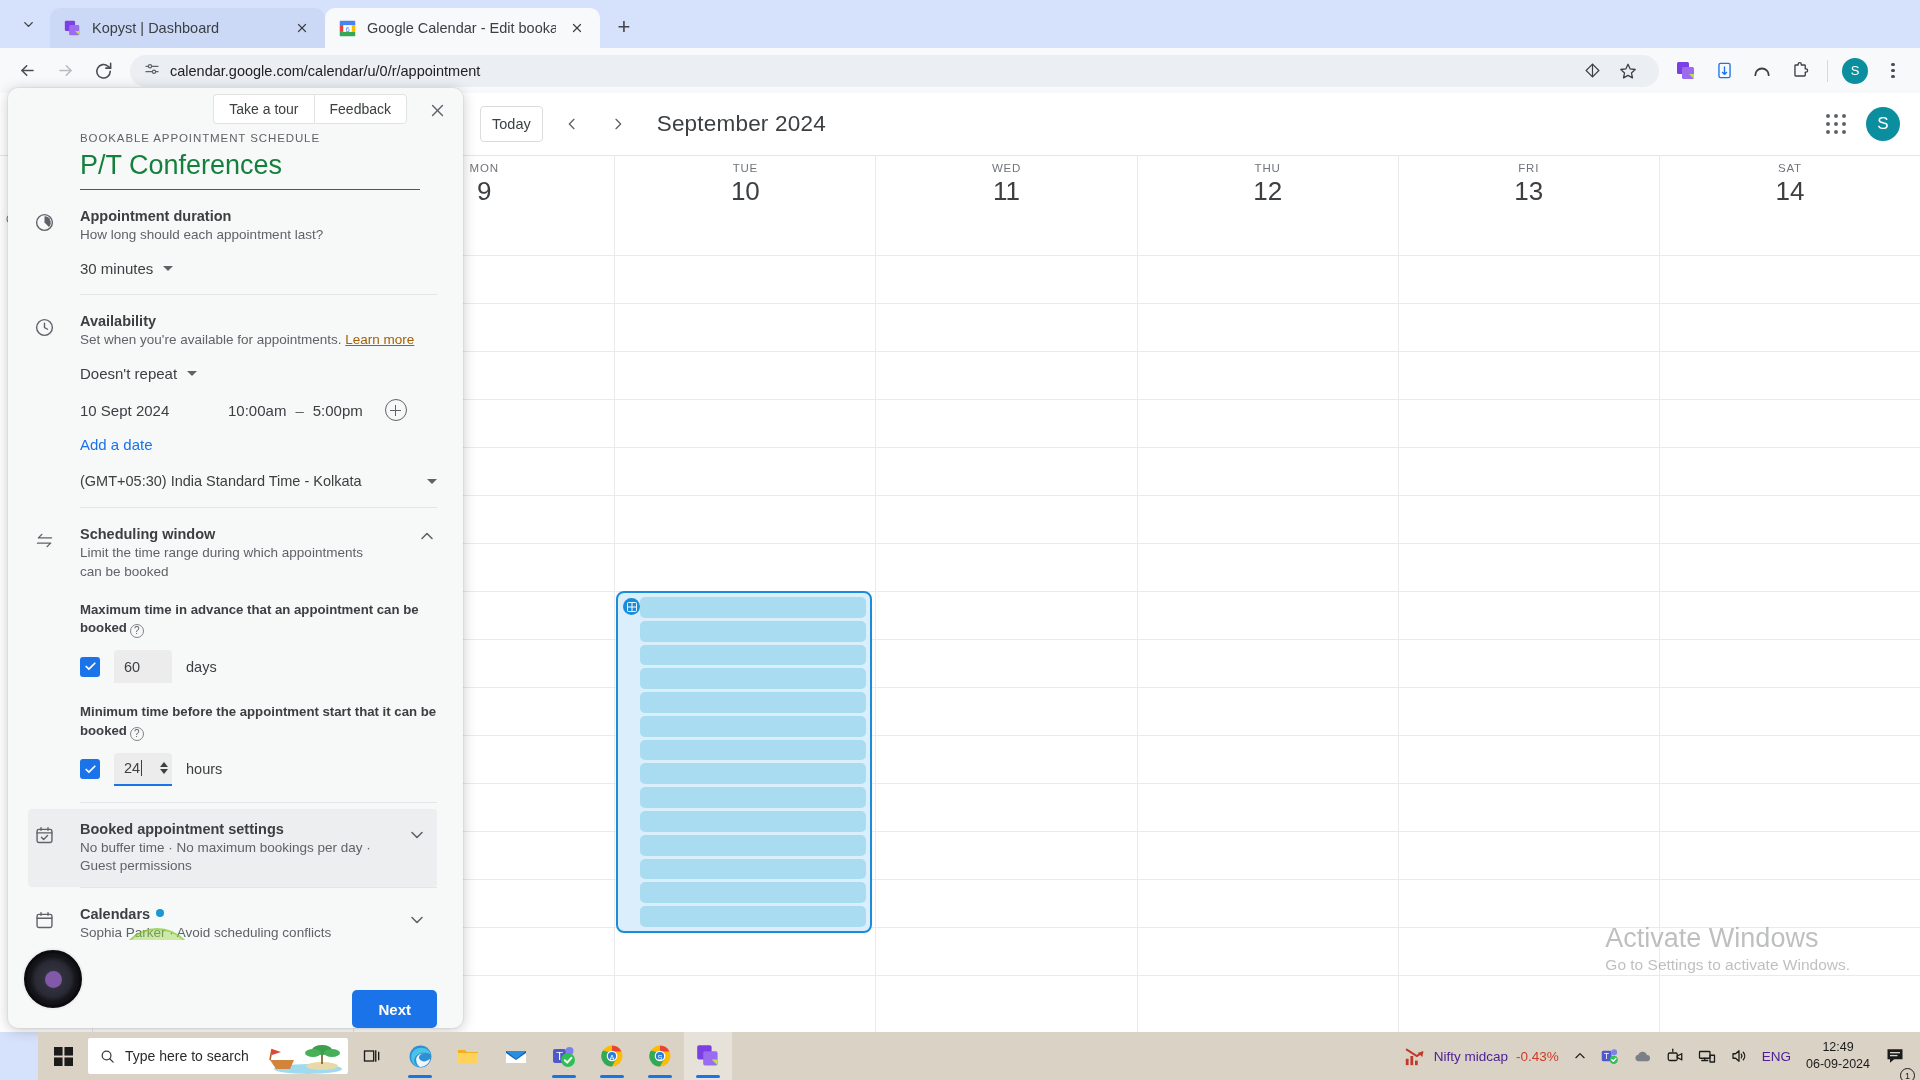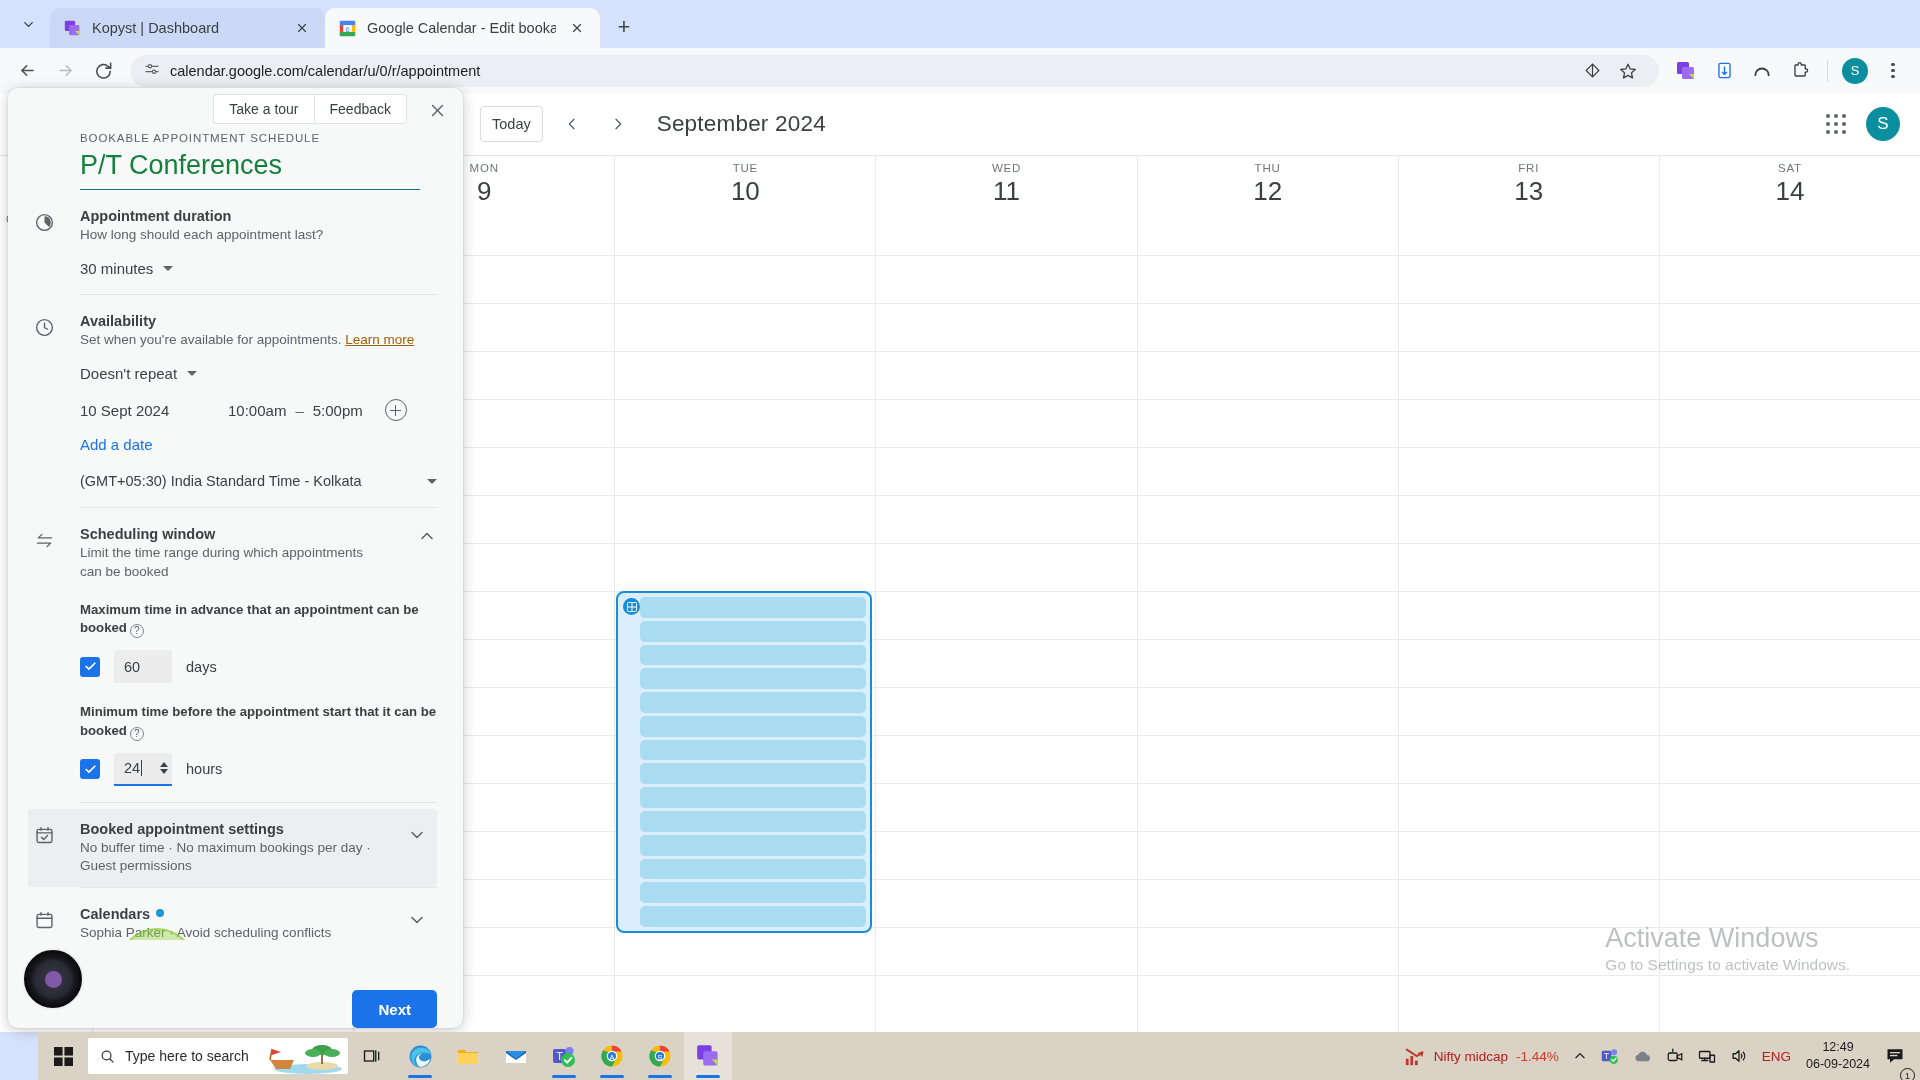--- a/index.html
+++ b/index.html
@@ -329,21 +329,21 @@
     width: 48px;height:48px;display:flex;align-items:center;justify-content:center;
     cursor:pointer; position:relative;
   }
   .tb-icon.running::after{
     content:"";position:absolute;bottom:2px;left:12px;right:12px;height:3px;
     background:#1a73e8;border-radius:2px;
   }
   .tb-icon.activewin { background: rgba(255,255,255,.35); }
   .tray { margin-left:auto; display:flex;align-items:center;gap:0; padding-right: 8px;}
   .tray-item { height:48px;display:flex;align-items:center;padding:0 7px;cursor:pointer;}
-  .tray-txt { font-size: 13.5px; color:#b91c1c;}
+  .tray-txt { font-size: 13.5px; color:#4c1d95;}
   .tray-red { font-size: 13.5px; color:#d03a2a; margin-left: 8px;}
   .clock { font-size: 12.5px;color:#1b1b1b;text-align:center;line-height:1.35;padding:0 8px;cursor:pointer;}
   .notif-badge{
     position:absolute;right:-3px;bottom:-3px;width:15px;height:15px;border-radius:50%;
     background:#d9d2c5;border:1.5px solid #1b1b1b;color:#1b1b1b;font-size:9px;
     display:flex;align-items:center;justify-content:center;
   }
 </style>
 </head>
 <body>
@@ -932,21 +932,21 @@
     <div class="tray">
       <div class="tray-item">
         <svg width="22" height="22" viewBox="0 0 24 24">
           <rect x="2" y="15" width="3" height="7" fill="#c0392b"></rect>
           <rect x="7" y="12" width="3" height="10" fill="#c0392b"></rect>
           <rect x="12" y="17" width="3" height="5" fill="#c0392b"></rect>
           <path d="M3 5 L14 12 L20 8" fill="none" stroke="#c0392b" stroke-width="2.2" stroke-linecap="round"></path>
           <path d="M15 8.5 L21 7 L20 13 Z" fill="#c0392b"></path>
         </svg>
         <span class="tray-txt" style="margin-left:8px">Nifty midcap</span>
-        <span class="tray-red">-1.44%</span>
+        <span class="tray-red">-0.43%</span>
       </div>
 
       <div class="tray-item">
         <svg width="14" height="14" viewBox="0 0 24 24" fill="none" stroke="#1b1b1b" stroke-width="2" stroke-linecap="round" stroke-linejoin="round">
             <polyline points="5 15 12 8 19 15"></polyline>
           </svg>
       </div>
 
       <div class="tray-item">
         <svg width="18" height="18" viewBox="0 0 24 24">

